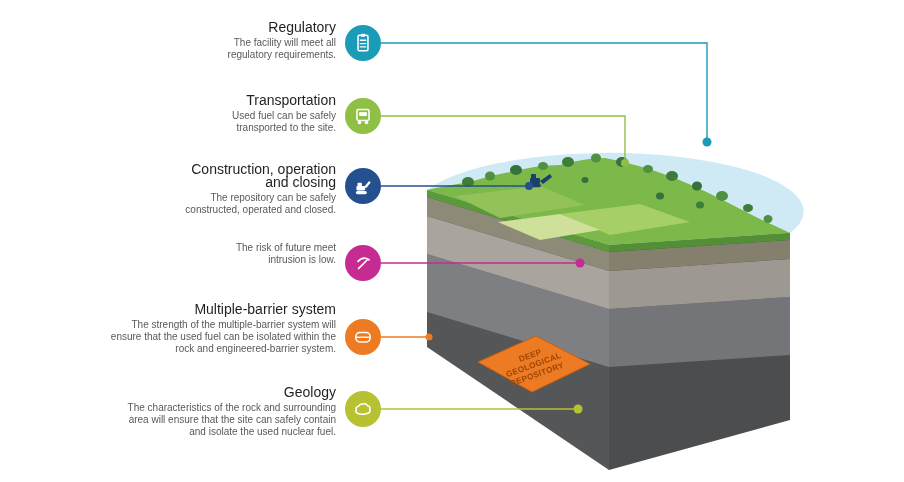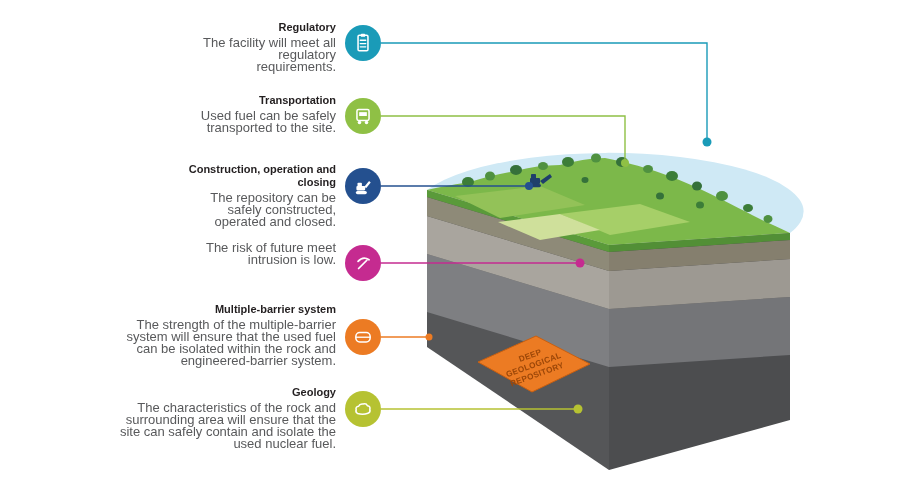--- a/index.html
+++ b/index.html
@@ -1,21 +1,21 @@
 <!DOCTYPE html>
 <html><head>
 <meta charset="utf-8">
 <style>
   html,body{margin:0;padding:0;background:#fff;}
   .stage{position:relative;width:904px;height:482px;background:#ffffff;overflow:hidden;
          font-family:"Liberation Sans",sans-serif;}
   .scene{position:absolute;left:0;top:0;}
   .item{position:absolute;right:568px;text-align:right;}
-  .item .t{font-size:11px;font-weight:bold;color:#231f20;line-height:13px;margin-bottom:3px;}
-  .item .d{font-size:13px;color:#58595b;line-height:12px;}
+  .item .t{font-size:14px;font-weight:normal;color:#231f20;line-height:13px;margin-bottom:3px;}
+  .item .d{font-size:10px;color:#58595b;line-height:12px;}
   .badge{position:absolute;left:345px;width:36px;height:36px;border-radius:50%;
          display:flex;align-items:center;justify-content:center;box-sizing:border-box;}
   .badge svg{display:block;}
 </style>
 </head>
 <body>
 
 <div class="stage">
 
   <svg class="scene" width="904" height="482" viewBox="0 0 904 482">

